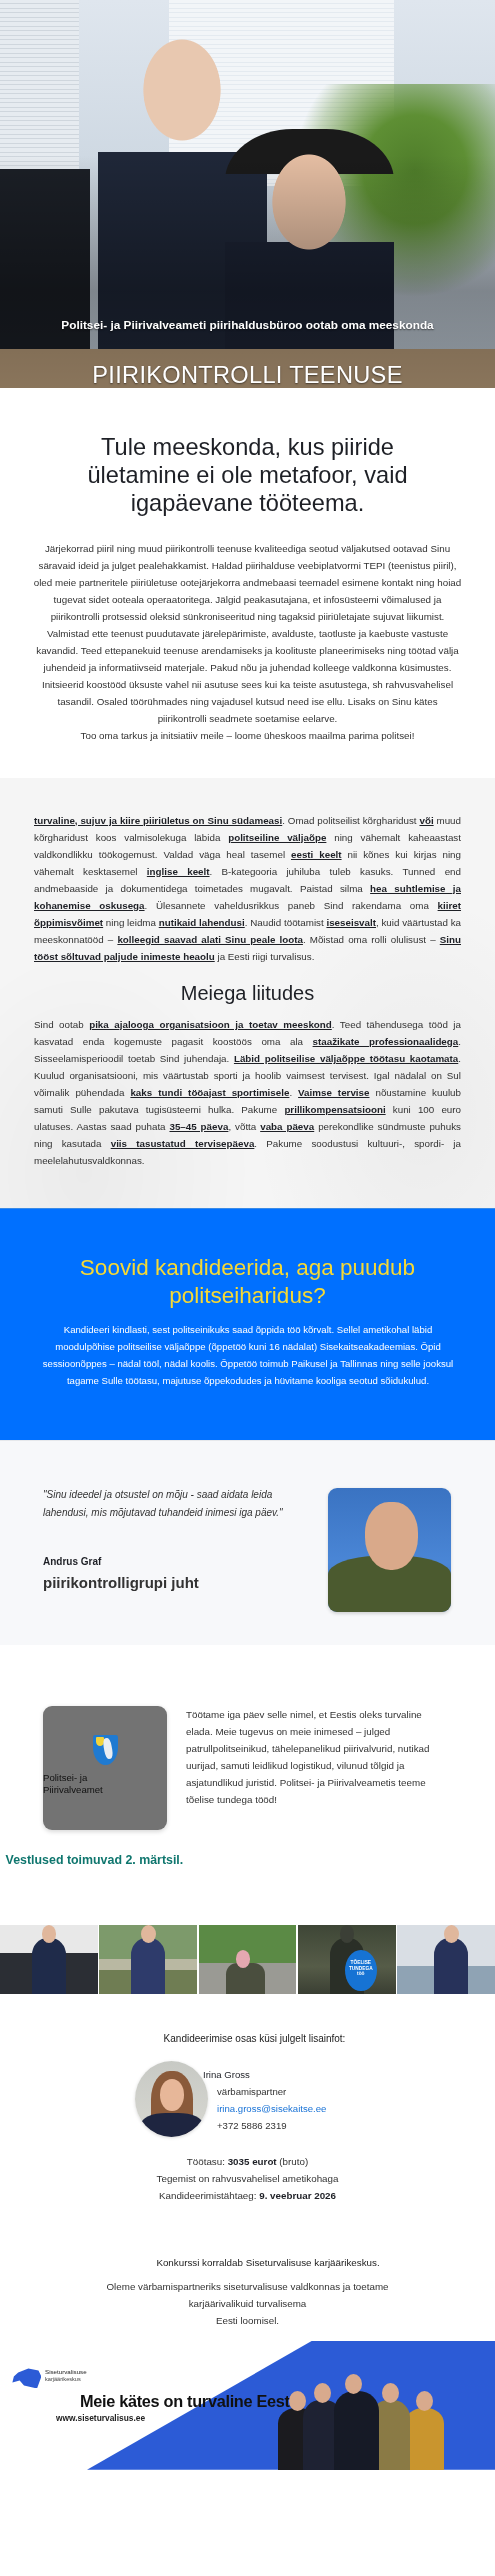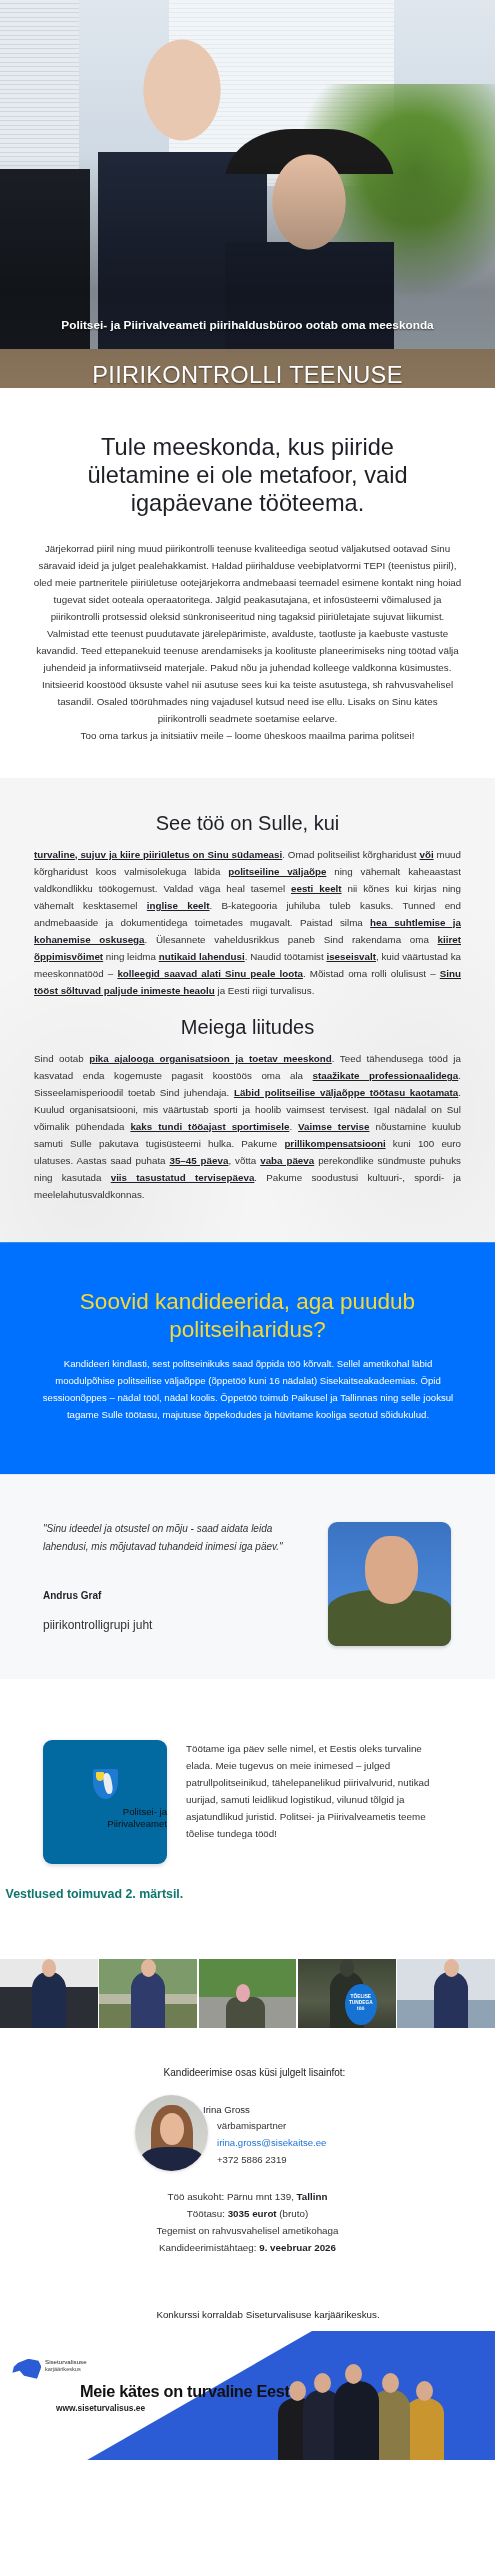--- a/index.html
+++ b/index.html
@@ -46,31 +46,31 @@
   
   .cta { background: #0070ff; padding: 45px 34px 51px; text-align: center; border-top: 1.1px solid #3a8ae6; }
   .cta h2 { font-weight: normal; font-size: 22.5px; line-height: 28px; color: #f5d935; width: 394px; margin: 0 auto 11.3px; }
   .cta p { color: #ffffff; font-size: 9.6px; line-height: 17px; width: 428px; margin: 0 auto; }
 
   
   .quote { background: #f7f8fa; height: 205px; position: relative; border-top: 0.6px solid #e6e8eb; }
   .quote .q-text { position: absolute; left: 43px; top: 45px; width: 264px; font-style: italic;
     font-size: 10px; line-height: 17.4px; color: #333; }
   .quote .q-name { position: absolute; left: 43px; top: 115px; font-weight: bold; font-size: 10px; color: #1e2026; }
-  .quote .q-role { position: absolute; left: 43px; top: 143px; font-size: 12px; color: #333; }
+  .quote .q-role { position: absolute; left: 43px; top: 133px; font-size: 15px; color: #333; font-weight: bold; }
   .quote .photo { position: absolute; left: 328px; top: 47px; width: 123px; height: 124px; border-radius: 9px;
     overflow: hidden; box-shadow: 0 1.1px 3.4px rgba(0,0,0,0.15);
     background: linear-gradient(180deg, #3a73c2 0%, #4a86d6 60%, #3c6fb8 100%); }
   .quote .photo .head { position: absolute; left: 37px; top: 14px; width: 53px; height: 68px; border-radius: 45% 45% 48% 48%; background: #d9a98a; }
   .quote .photo .body { position: absolute; left: 0; top: 68px; width: 123px; height: 62px; background: #4b5a2f; border-radius: 40% 40% 0 0 / 30% 30% 0 0; }
 
   
   .about { position: relative; height: 180px; background: #fff; }
   .about .logo-card { position: absolute; left: 43px; top: 61px; width: 124px; height: 124px; border-radius: 9px;
-    background: #0369a1; box-shadow: 0 1.1px 4.5px rgba(0,0,0,0.15); text-align: right; }
+    background: #737373; box-shadow: 0 1.1px 4.5px rgba(0,0,0,0.15); text-align: left; }
   .about .shield { position: absolute; left: 50px; top: 29px; width: 25px; height: 30px;
     background: #1f7ad1; border-radius: 2.3px 2.3px 50% 50% / 2.3px 2.3px 60% 60%; }
   .about .shield::before { content: ""; position: absolute; left: 3.4px; top: 2.3px; width: 7.9px; height: 9px; background: #f2d33a; border-radius: 1.1px 1.1px 50% 50%; }
   .about .shield::after { content: ""; position: absolute; left: 11.3px; top: 3.4px; width: 7.9px; height: 21.4px; background: #e9edf2; border-radius: 40%; transform: rotate(-10deg); }
   .about .logo-text { position: absolute; left: 0; right: 0; top: 66px; font-size: 9.6px; line-height: 11.8px; color: #111; }
   .about .desc { position: absolute; left: 186px; top: 61px; width: 264px; font-size: 9.8px; line-height: 17px; color: #333; }
 
   
   .interview { position: relative; height: 152px; }
   .interview .note { position: absolute; left: 5.6px; top: 28px; font-weight: bold; font-size: 12.4px; color: #0f766e; }
@@ -151,21 +151,20 @@
   </div>
 </section>
 
 <section class="intro">
   <h1>Tule meeskonda, kus piiride ületamine ei ole metafoor, vaid igapäevane tööteema.</h1>
   <p>Järjekorrad piiril ning muud piirikontrolli teenuse kvaliteediga seotud väljakutsed ootavad Sinu säravaid ideid ja julget pealehakkamist. Haldad piirihalduse veebiplatvormi TEPI (teenistus piiril), oled meie partneritele piiriületuse ootejärjekorra andmebaasi teemadel esimene kontakt ning hoiad tugevat sidet ooteala operaatoritega. Jälgid peakasutajana, et infosüsteemi võimalused ja piirikontrolli protsessid oleksid sünkroniseeritud ning tagaksid piiriületajate sujuvat liikumist. Valmistad ette teenust puudutavate järelepärimiste, avalduste, taotluste ja kaebuste vastuste kavandid. Teed ettepanekuid teenuse arendamiseks ja koolituste planeerimiseks ning töötad välja juhendeid ja informatiivseid materjale. Pakud nõu ja juhendad kolleege valdkonna küsimustes. Initsieerid koostööd üksuste vahel nii asutuse sees kui ka teiste asutustega, sh rahvusvahelisel tasandil. Osaled töörühmades ning vajadusel kutsud need ise ellu. Lisaks on Sinu kätes piirikontrolli seadmete soetamise eelarve.</p>
   <p>Too oma tarkus ja initsiatiiv meile – loome üheskoos maailma parima politsei!</p>
 </section>
 
 <section class="profile">
-  <h2>See töö on Sulle, kui</h2>
   <p><b>turvaline, sujuv ja kiire piiriületus on Sinu südameasi</b><span>. Omad politseilist kõrgharidust </span><b>või</b><span> muud kõrgharidust koos valmisolekuga läbida </span><b>politseiline väljaõpe</b><span> ning vähemalt kaheaastast valdkondlikku töökogemust. Valdad väga heal tasemel </span><b>eesti keelt</b><span> nii kõnes kui kirjas ning vähemalt kesktasemel </span><b>inglise keelt</b><span>. B-kategooria juhiluba tuleb kasuks. Tunned end andmebaaside ja dokumentidega toimetades mugavalt. Paistad silma </span><b>hea suhtlemise ja kohanemise oskusega</b><span>.  Ülesannete vaheldusrikkus paneb Sind rakendama oma </span><b>kiiret õppimisvõimet</b><span> ning leidma </span><b>nutikaid lahendusi</b><span>. Naudid töötamist </span><b>iseseisvalt</b><span>, kuid väärtustad ka meeskonnatööd – </span><b>kolleegid saavad alati Sinu peale loota</b><span>. Mõistad oma rolli olulisust – </span><b>Sinu tööst sõltuvad paljude inimeste heaolu</b><span> ja Eesti riigi turvalisus.</span></p>
   <h2 class="second">Meiega liitudes</h2>
   <p><span>Sind ootab </span><b>pika ajalooga organisatsioon ja toetav meeskond</b><span>. Teed tähendusega tööd ja kasvatad enda kogemuste pagasit koostöös oma ala </span><b>staažikate professionaalidega</b><span>. Sisseelamisperioodil toetab Sind juhendaja. </span><b>Läbid politseilise väljaõppe töötasu kaotamata</b><span>. Kuulud organisatsiooni, mis väärtustab sporti ja hoolib vaimsest tervisest. Igal nädalal on Sul võimalik pühendada </span><b>kaks tundi tööajast sportimisele</b><span>. </span><b>Vaimse tervise</b><span> nõustamine kuulub samuti Sulle pakutava tugisüsteemi hulka. Pakume </span><b>prillikompensatsiooni</b><span> kuni 100 euro ulatuses. Aastas saad puhata </span><b>35–45 päeva</b><span>, võtta </span><b>vaba päeva</b><span> perekondlike sündmuste puhuks ning kasutada </span><b>viis tasustatud tervisepäeva</b><span>. Pakume soodustusi kultuuri-, spordi- ja meelelahutusvaldkonnas.</span></p>
 </section>
 
 <section class="cta">
   <h2>Soovid kandideerida, aga puudub politseiharidus?</h2>
   <p>Kandideeri kindlasti, sest politseinikuks saad õppida töö kõrvalt. Sellel ametikohal läbid moodulpõhise politseilise väljaõppe (õppetöö kuni 16 nädalat) Sisekaitseakadeemias. Õpid sessioonõppes – nädal tööl, nädal koolis. Õppetöö toimub Paikusel ja Tallinnas ning selle jooksul tagame Sulle töötasu, majutuse õppekodudes ja hüvitame kooliga seotud sõidukulud.</p>
 </section>
 
@@ -225,28 +224,31 @@
       <div class="face"></div>
     </div>
     <div class="name">Irina Gross</div>
     <div class="role">värbamispartner</div>
     <a class="email">irina.gross@sisekaitse.ee</a>
     <div class="phone">+372 5886 2319</div>
   </div>
 </section>
 
 <section class="facts">
-  <div><span>Töö asukoht: Pärnu mnt 139, </span><b>Tallinn</b></div>
   <div><span>Töötasu: </span><b>3035 eurot</b><span> (bruto)</span></div>
   <div>Tegemist on rahvusvahelisel ametikohaga</div>
   <div><span>Kandideerimistähtaeg: </span><b>9. veebruar 2026</b></div>
 </section>
 
 <section class="org">
   <div class="organizer">Konkurssi korraldab Siseturvalisuse karjäärikeskus.</div>
+  <div class="partner">
+    <div>Oleme värbamispartneriks siseturvalisuse valdkonnas ja toetame karjäärivalikuid turvalisema</div>
+    <div>Eesti loomisel.</div>
+  </div>
 </section>
 
 <section class="banner">
   <div class="blue"></div>
   <div class="estonia"></div>
   <div class="brand1">Siseturvalisuse</div>
   <div class="brand2">karjäärikeskus</div>
   <div class="slogan">Meie kätes on turvaline Eesti!</div>
   <div class="url">www.siseturvalisus.ee</div>
   <div class="group">

